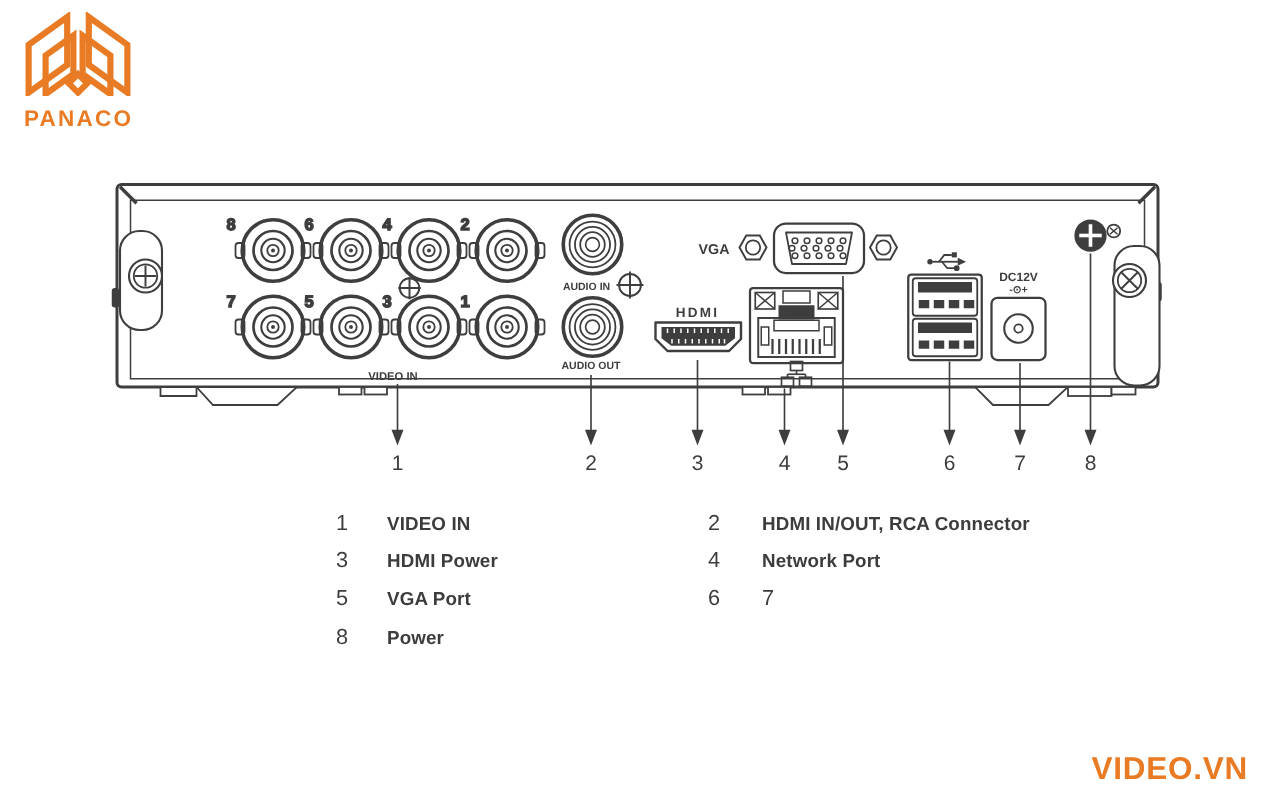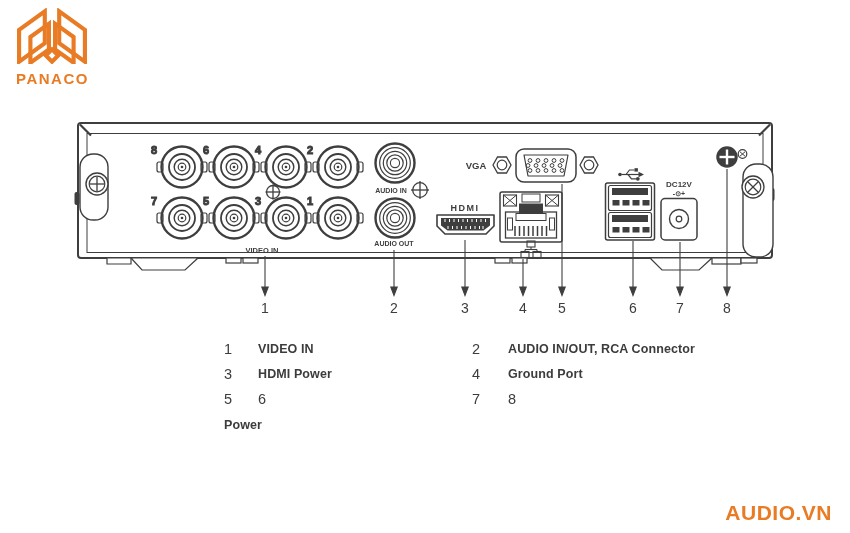--- a/index.html
+++ b/index.html
@@ -348,30 +348,31 @@
       <text x="633" y="313">6</text>
       <text x="680" y="313">7</text>
       <text x="727" y="313">8</text>
     </g>
   </svg>
 
   <div class="legend">
     <span class="num">1</span>
     <span class="lbl">VIDEO IN</span>
     <span class="num">2</span>
-    <span class="lbl">AUDIO IN/OUT, RCA Connector</span>
+    <span class="lbl">HDMI IN/OUT, RCA Connector</span>
 
     <span class="num">3</span>
     <span class="lbl">HDMI Power</span>
     <span class="num">4</span>
-    <span class="lbl">Ground Port</span>
+    <span class="lbl">Network Port</span>
 
     <span class="num">5</span>
+    <span class="lbl">VGA Port</span>
     <span class="num">6</span>
 
     <span class="num">7</span>
     <span class="num">8</span>
     <span class="lbl">Power</span>
   </div>
 
-  <div class="site">AUDIO.VN</div>
+  <div class="site">VIDEO.VN</div>
 
 </div>
 
 </body></html>

